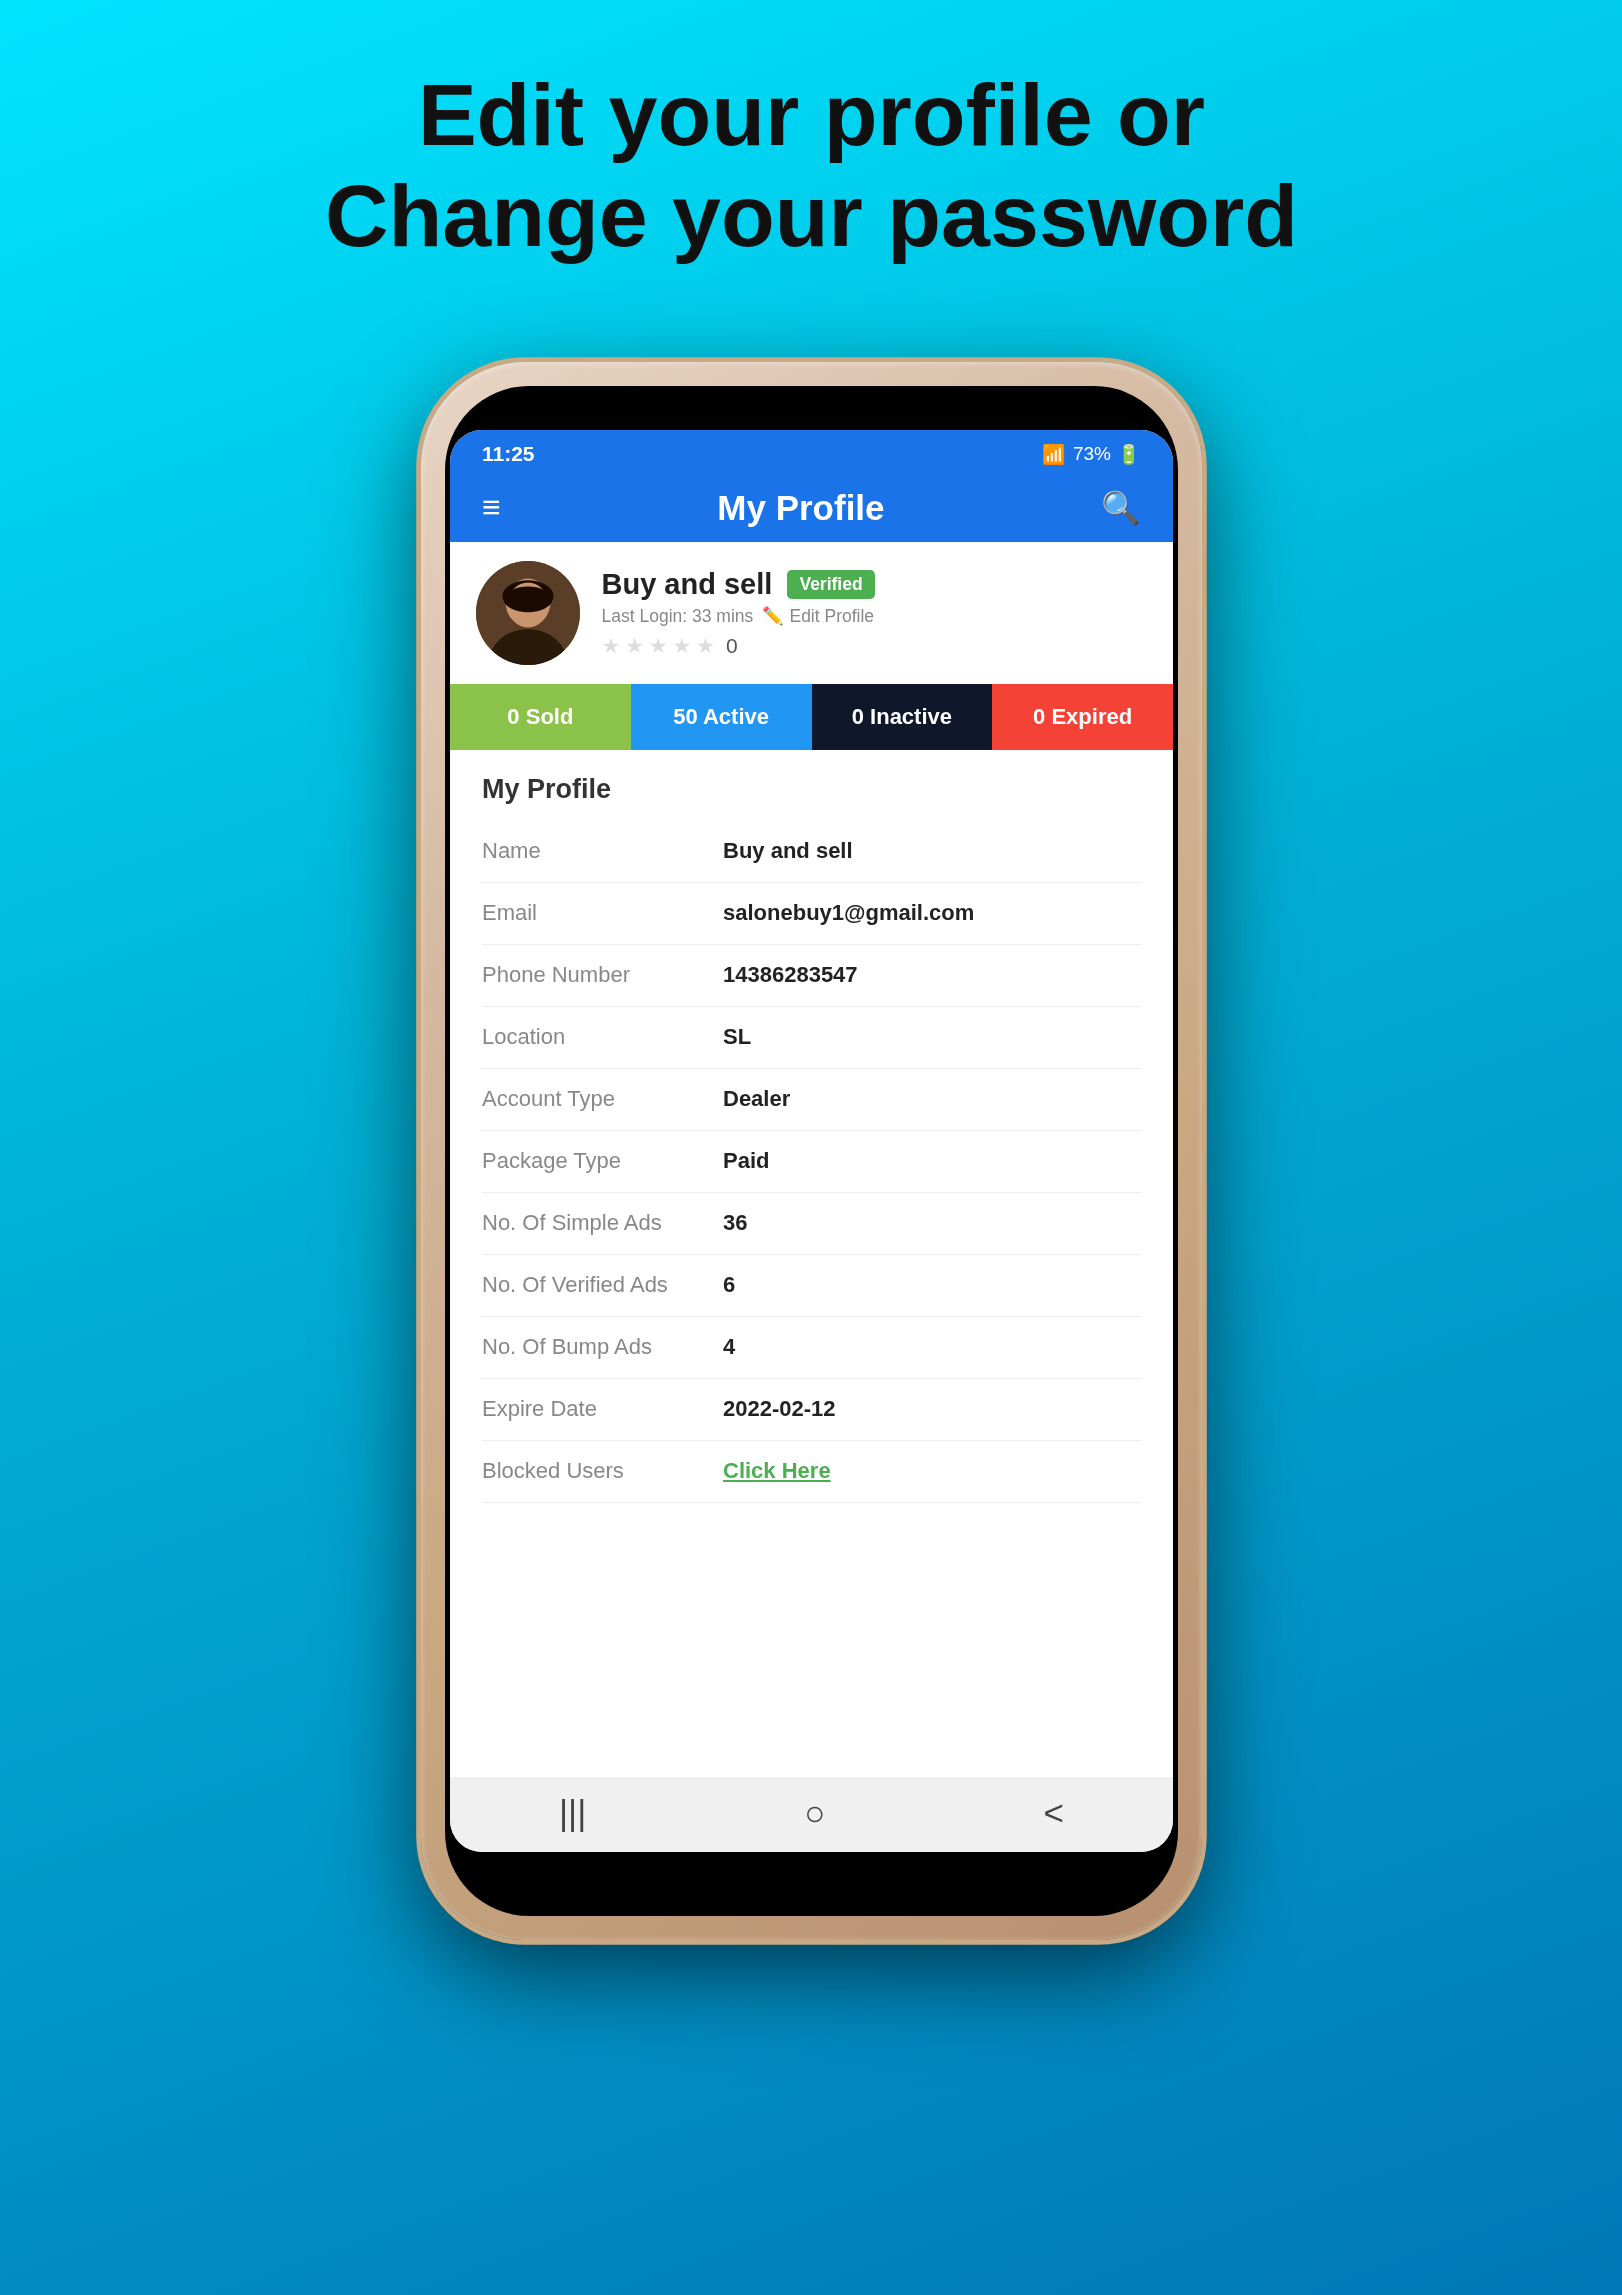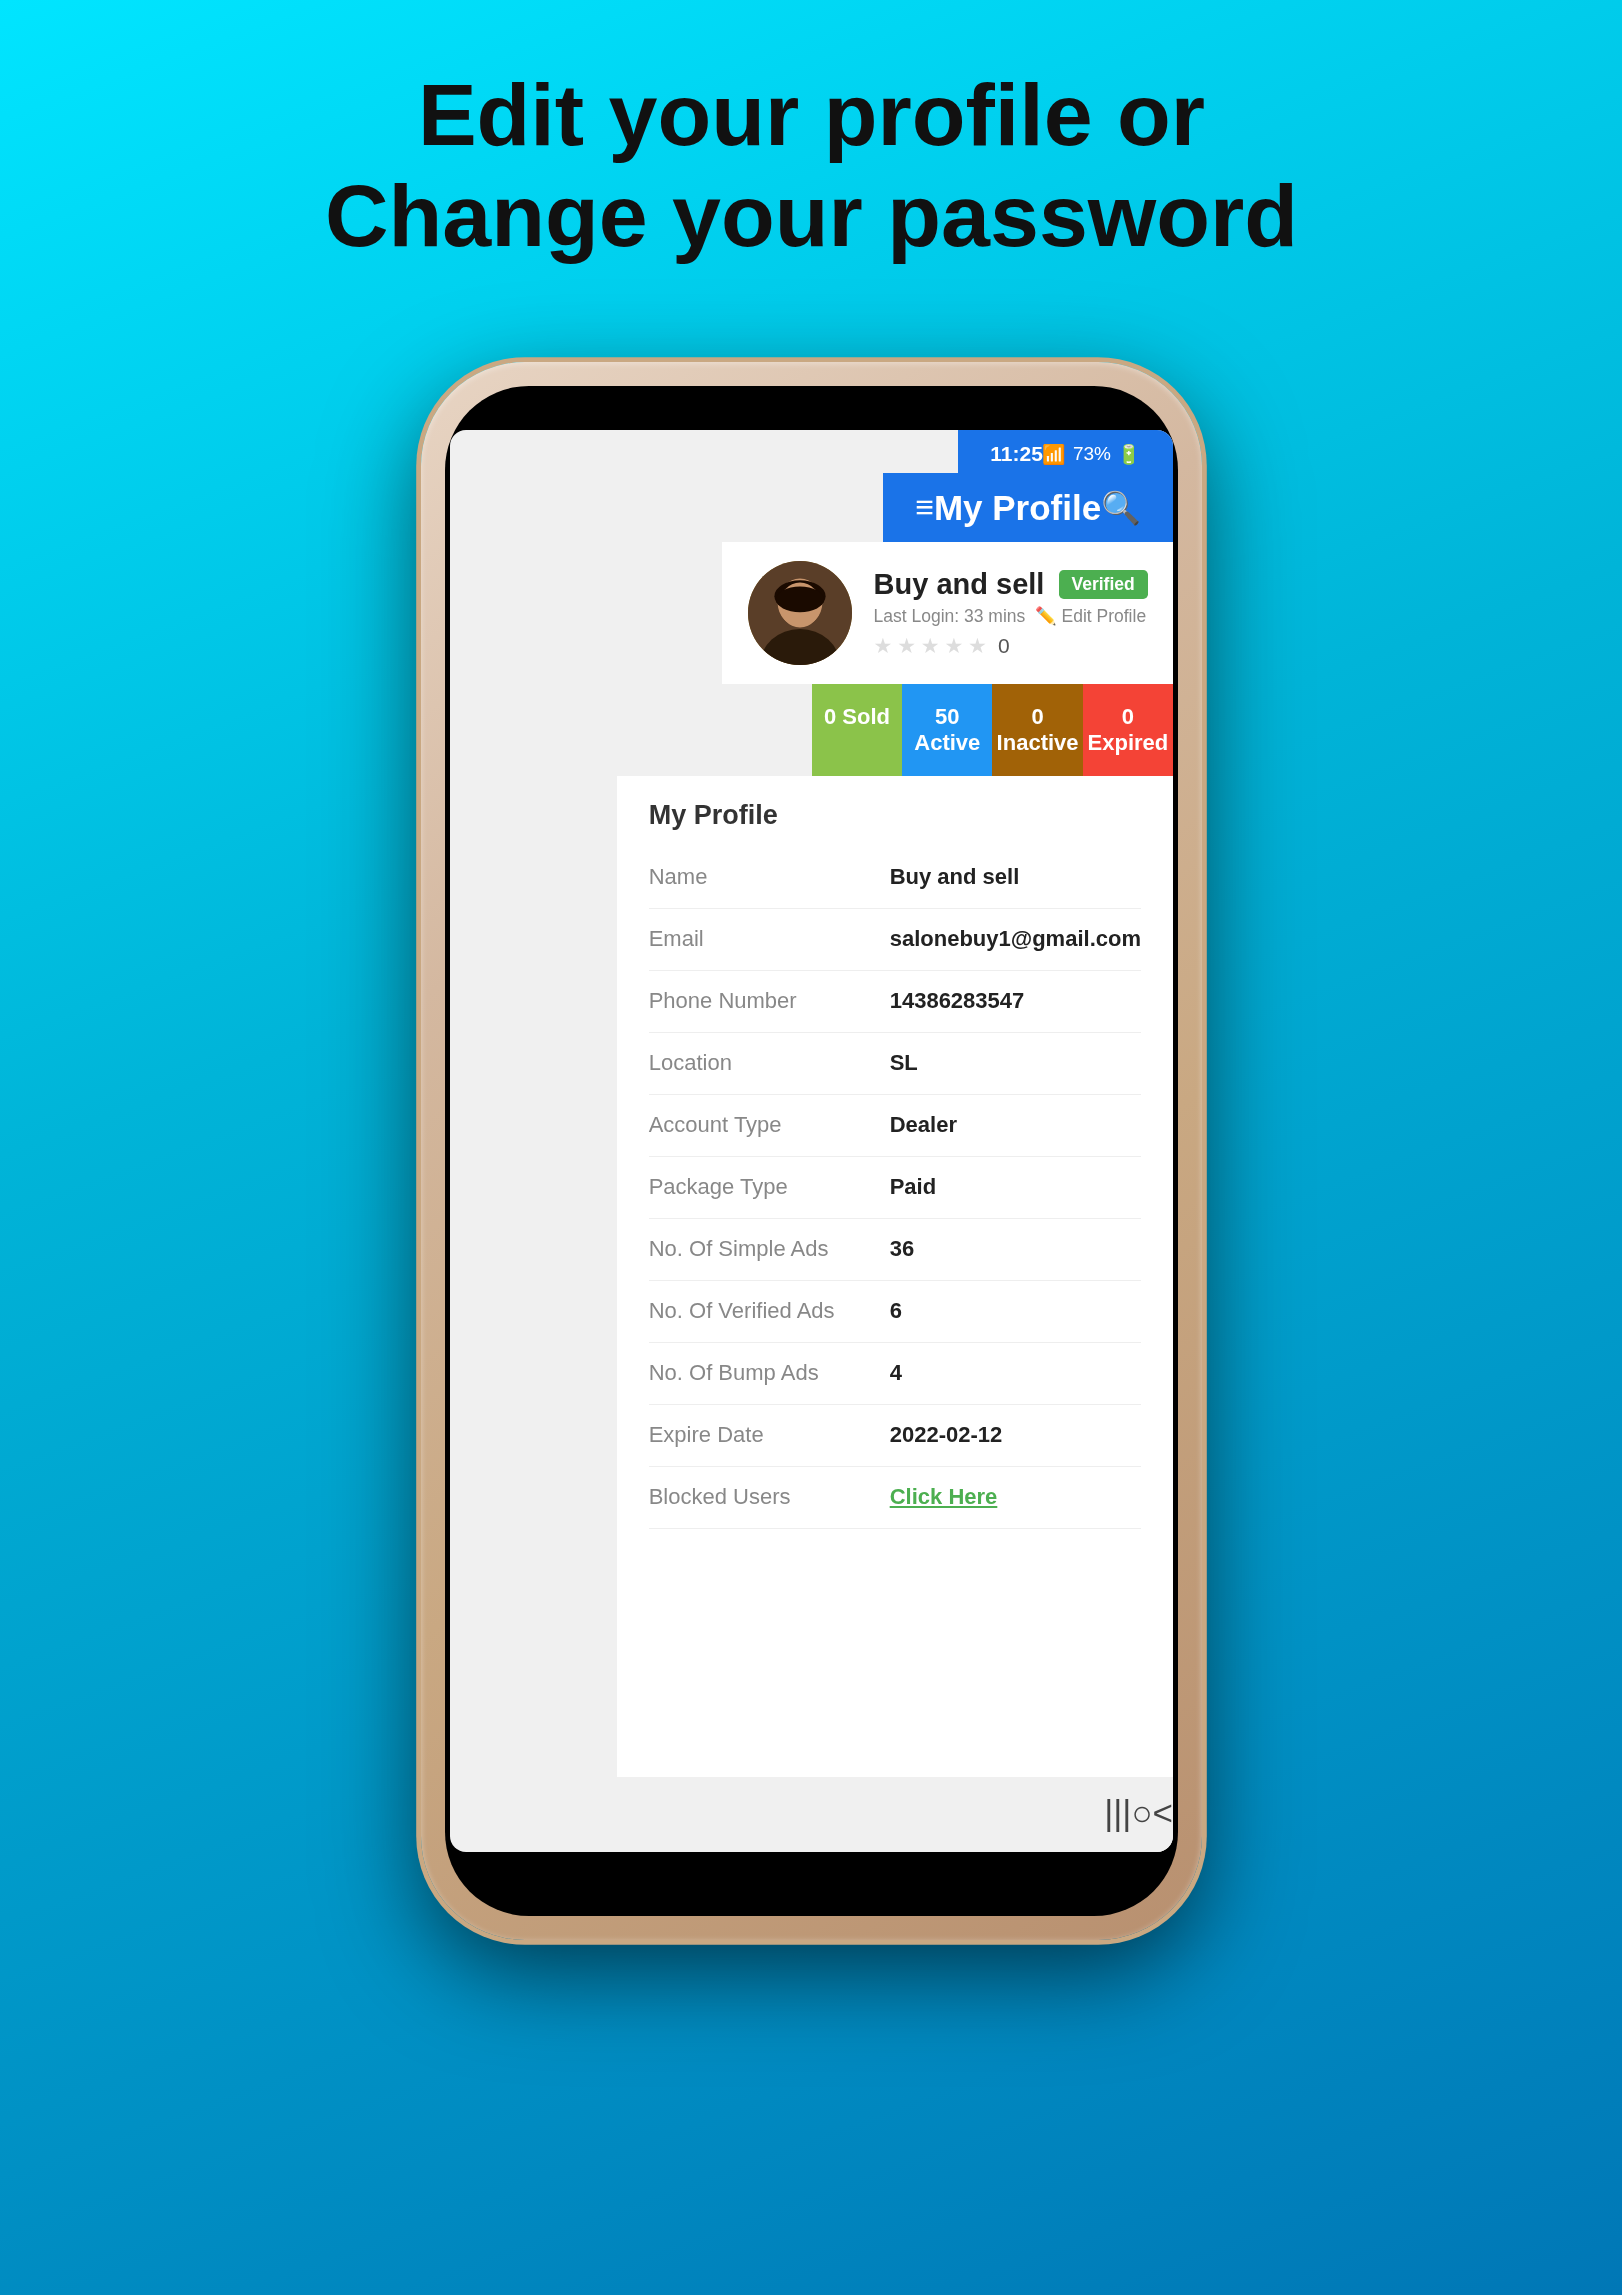--- a/index.html
+++ b/index.html
@@ -71,25 +71,24 @@
     }
 
     
     .screen {
       position: absolute;
       top: 68px;
       left: 29px;
       right: 29px;
       bottom: 88px;
       background: #f0f0f0;
-      border-radius: 16px;
+      border-radius: 32px;
       overflow: hidden;
       display: flex;
       flex-direction: column;
-      align-items: flex-end;
     }
 
     
     .status-bar {
       background: #1a73e8;
       display: flex;
       justify-content: space-between;
       align-items: center;
       padding: 11px 32px 6.4px 32px;
       min-height: 43px;
@@ -236,21 +235,21 @@
       flex: 1;
       padding: 20px 0;
       text-align: center;
       color: white;
       font-size: 22px;
       font-weight: 700;
     }
 
     .stat-sold { background: #8bc34a; }
     .stat-active { background: #2196f3; }
-    .stat-inactive { background: #a16207; }
+    .stat-inactive { background: #0f172a; }
     .stat-expired { background: #f44336; }
 
     
     .profile-content {
       background: white;
       flex: 1;
       overflow-y: auto;
       padding: 24px 32px 0 32px;
     }
 

